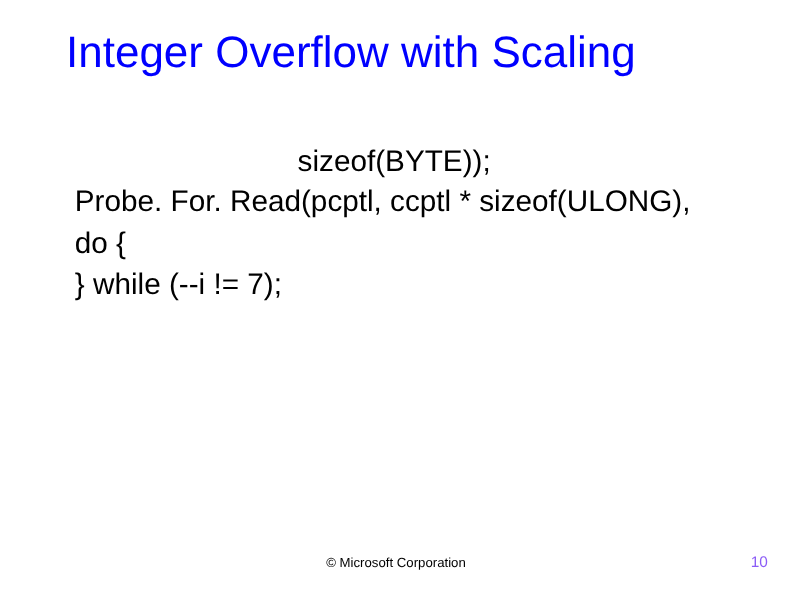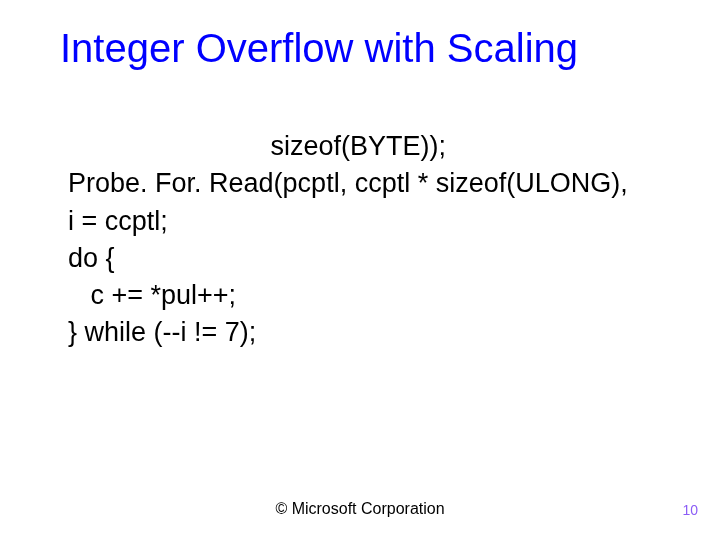--- a/index.html
+++ b/index.html
@@ -41,44 +41,42 @@
   }
   .body .line {
     white-space: pre;
   }
   .footer-center {
     position: absolute;
     bottom: 22px;
     left: 0;
     right: 0;
     text-align: center;
-    font-size: 16px;
+    font-size: 12px;
     color: #000000;
   }
   .footer-right {
     position: absolute;
     bottom: 22px;
     right: 22px;
     font-size: 14px;
     color: #8b5cf6;
   }
 </style>
 </head>
 <body>
 
 <div class="slide">
 
   <div class="title">Integer Overflow with Scaling</div>
 
   <div class="body">
     <div class="line">                           sizeof(BYTE));</div>
     <div class="line">Probe. For. Read(pcptl, ccptl * sizeof(ULONG),</div>
-    <div class="line">i = ccptl;</div>
     <div class="line">do {</div>
-    <div class="line">   c += *pul++;</div>
     <div class="line">} while (--i != 7);</div>
   </div>
 
   <div class="footer-center">© Microsoft Corporation</div>
 
   <div class="footer-right">10</div>
 
 </div>
 
 </body></html>

